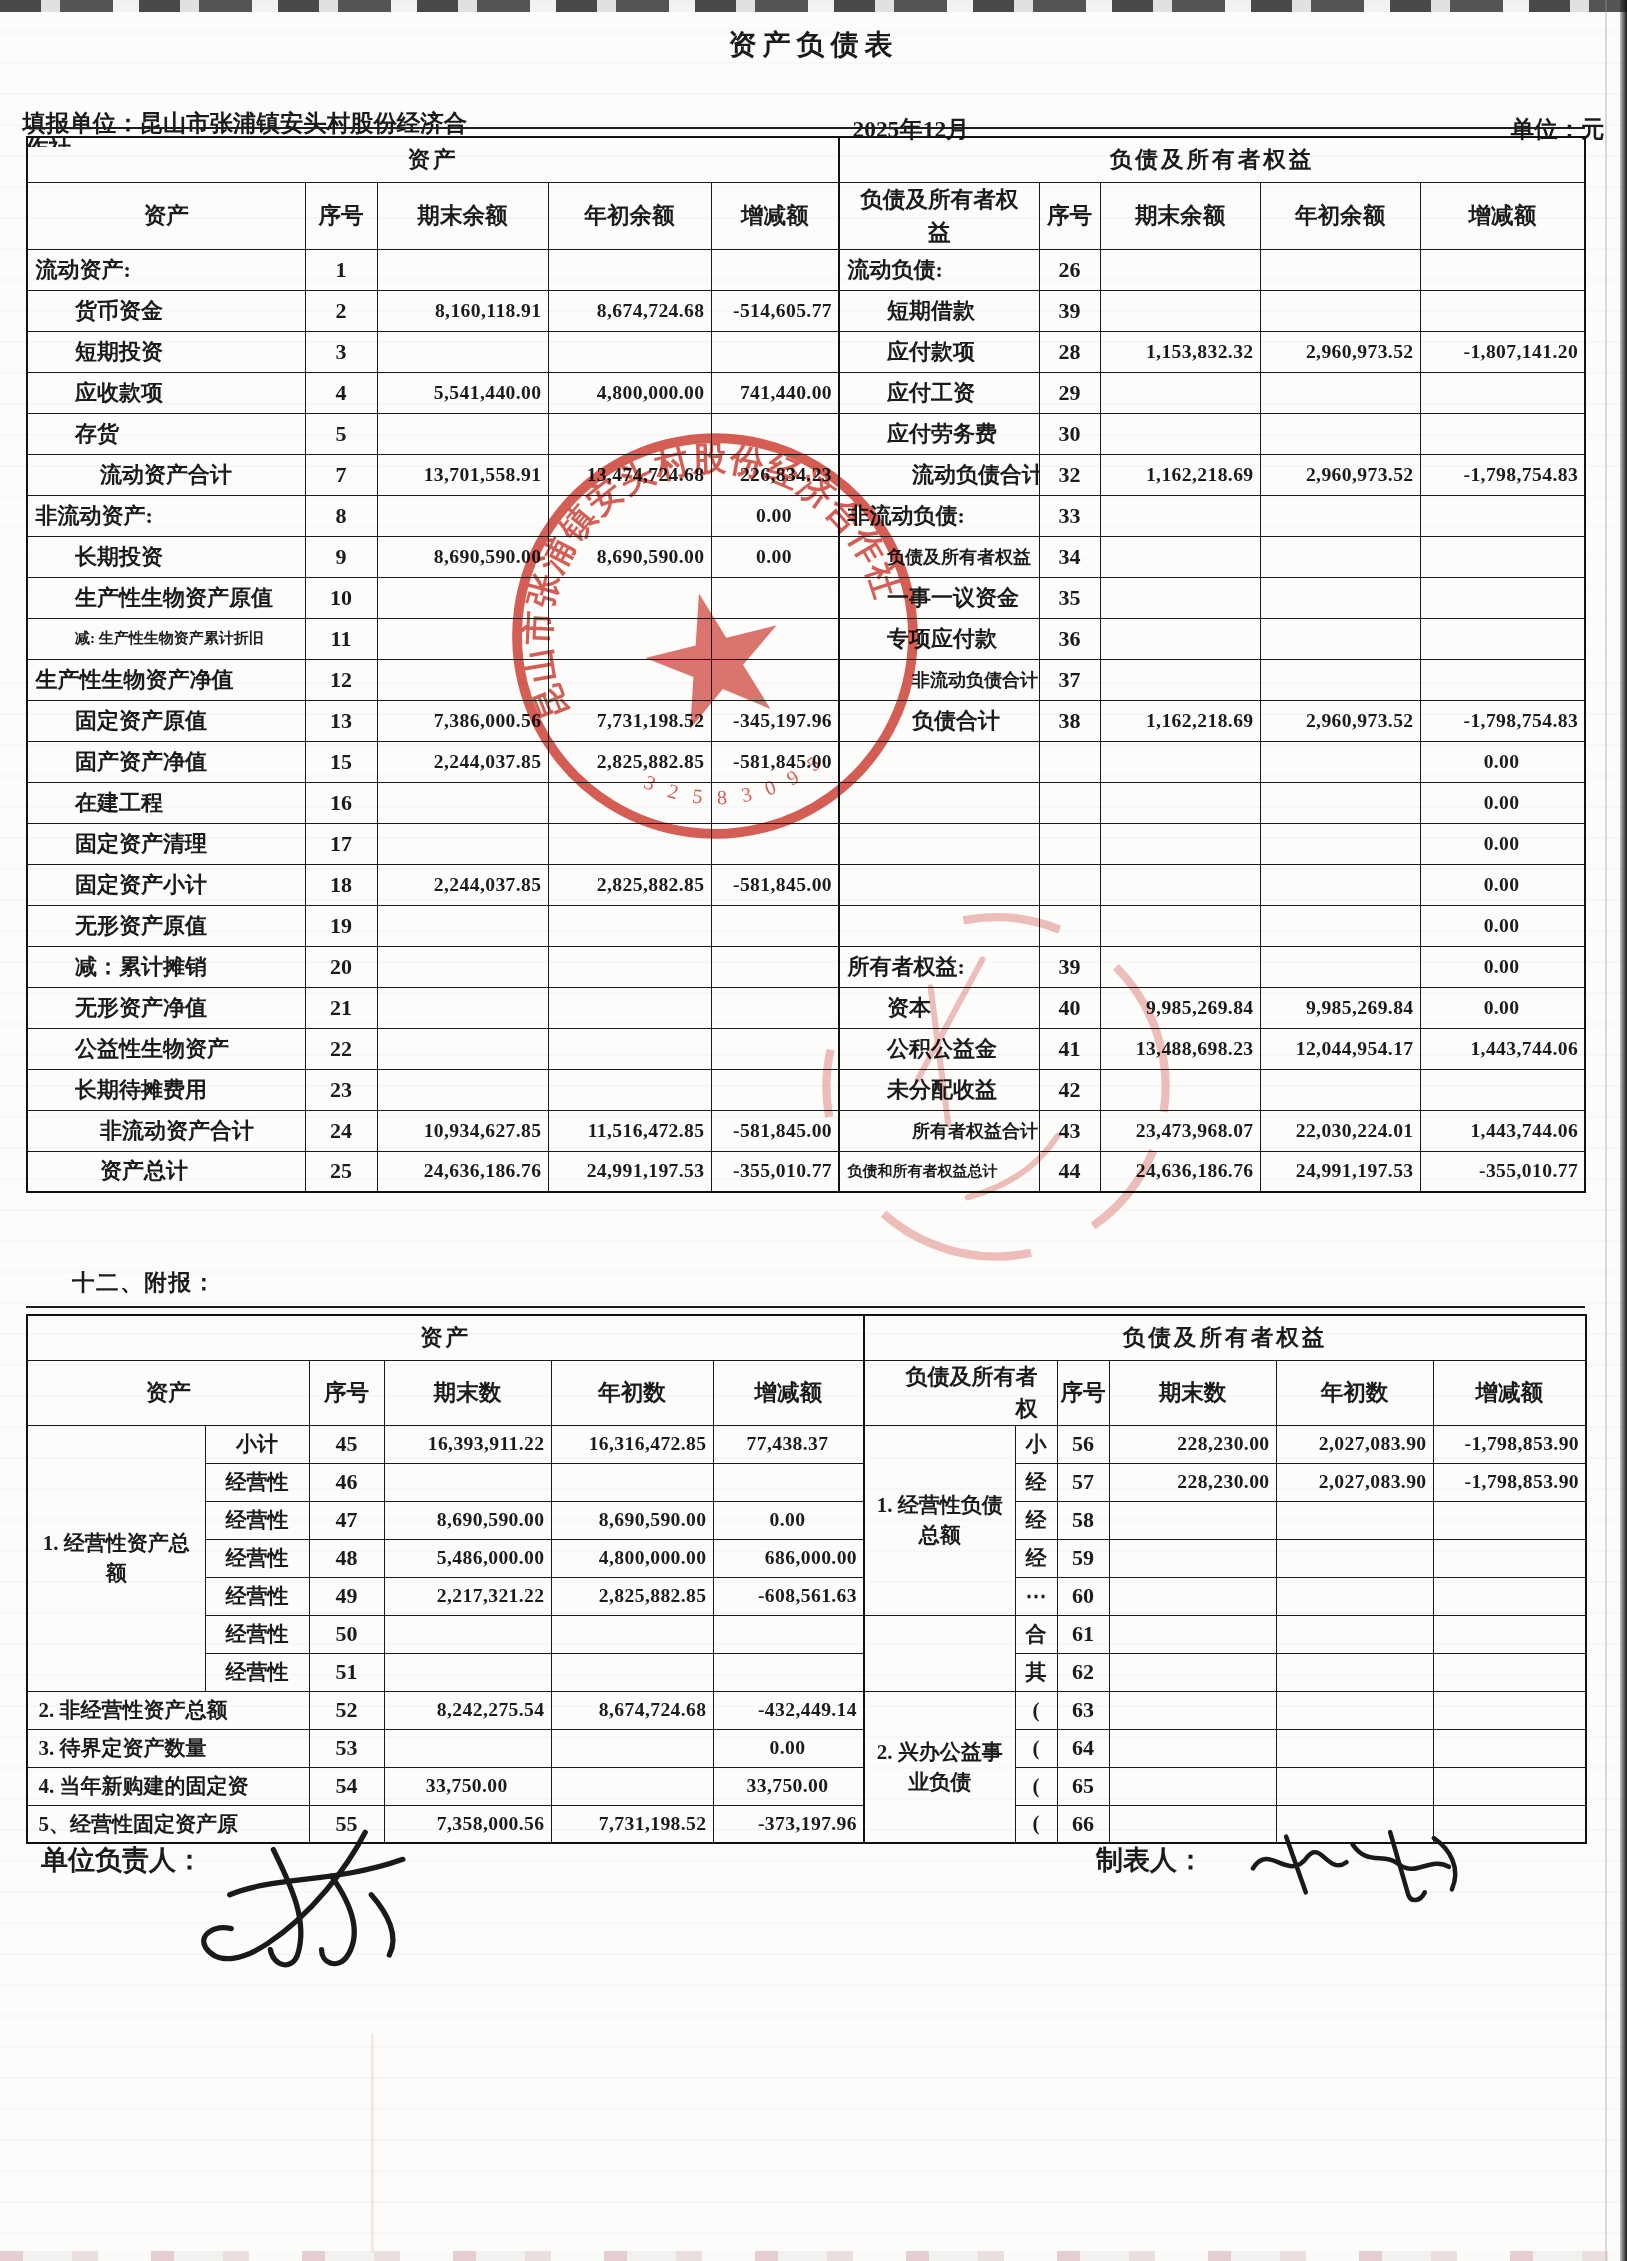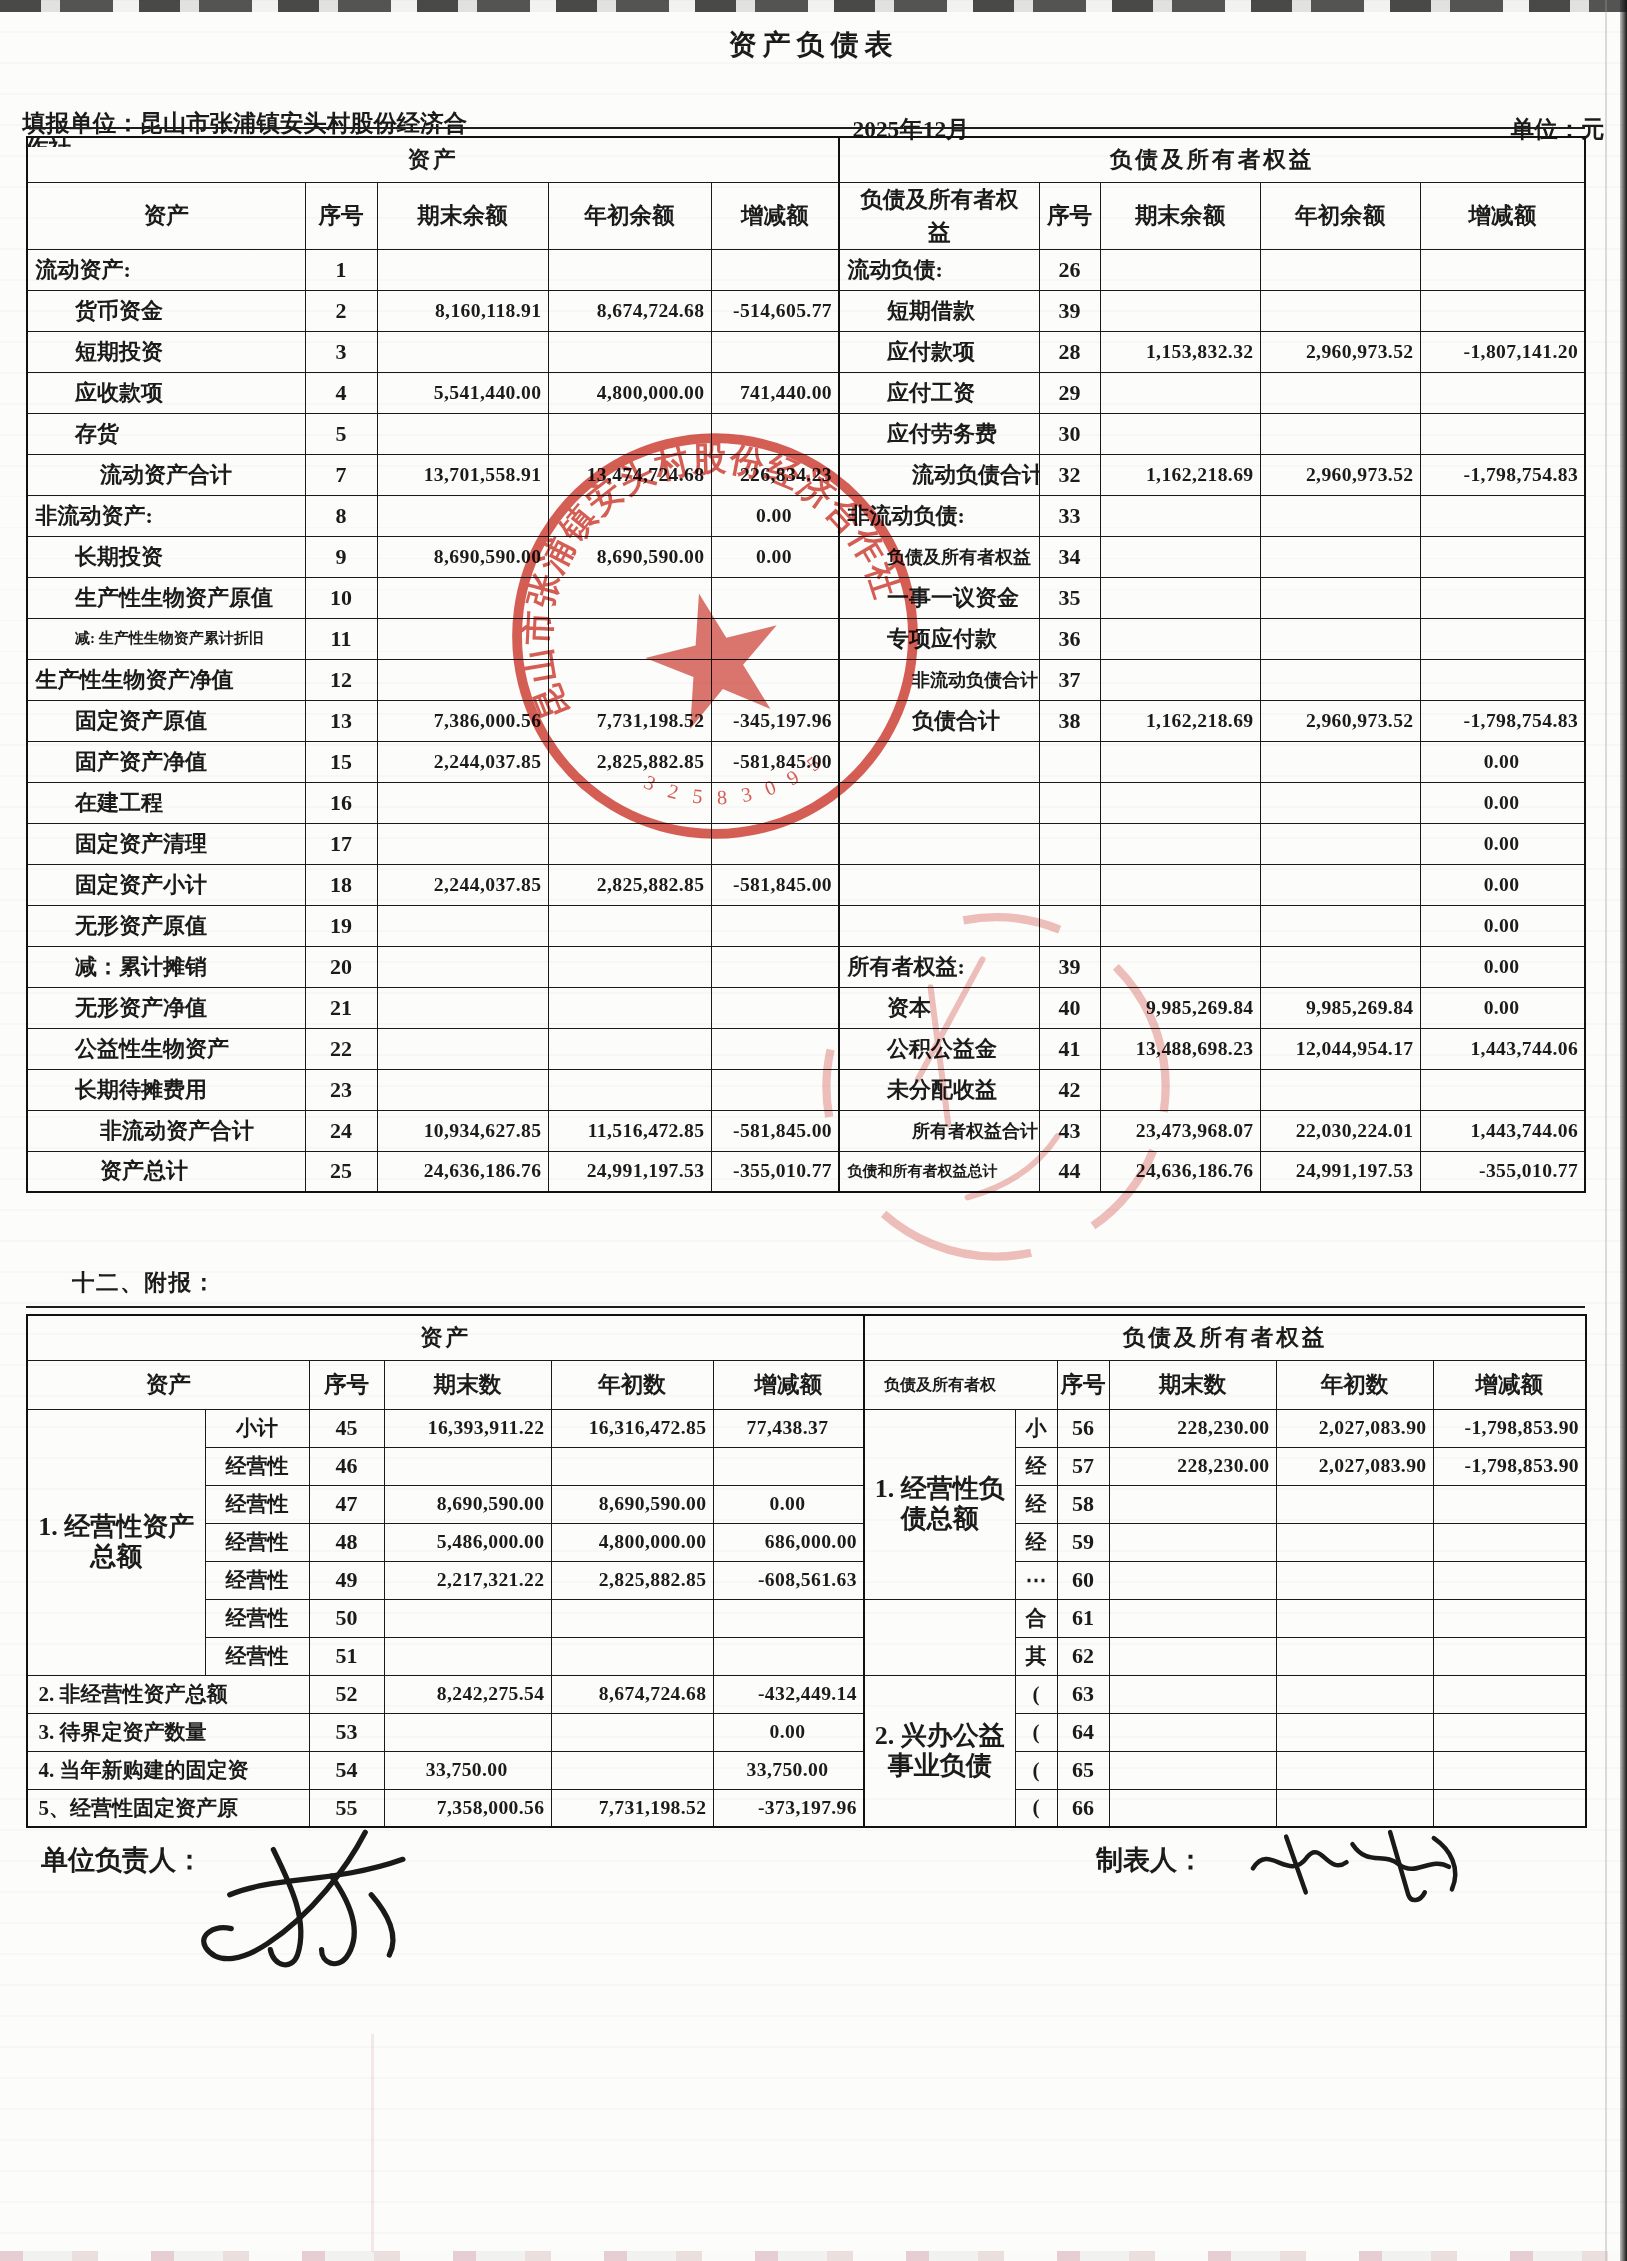--- a/index.html
+++ b/index.html
@@ -27,22 +27,22 @@
   .lbl{font-size:22px;text-align:left;white-space:nowrap;}
   .i0{padding-left:7.5px;}
   .i1{padding-left:47px;}
   .i2{padding-left:72px;}
   .fm{font-size:18px;}
   .fs{font-size:15px;}
   .no{font-size:22px;text-align:center;}
   .val{font-size:19.6px;text-align:right;padding-right:6px;white-space:nowrap;letter-spacing:0.4px;}
   .val.ctr{text-align:center;padding-right:1.5px;}
   .wraplbl{font-size:22.6px;line-height:33px;height:51px;overflow:hidden;padding:0 13.6px;text-align:center;}
-  .wraplbl2{font-size:16px;line-height:32px;height:48px;overflow:hidden;padding:0 19px;text-align:left;}
-  .grp{font-size:26px;text-align:center;padding:0 7.5px;line-height:30px;margin-top:21px;}
+  .wraplbl2{font-size:22px;line-height:32px;height:48px;overflow:hidden;padding:0 19px;text-align:right;}
+  .grp{font-size:21px;text-align:center;padding:0 7.5px;line-height:30px;margin-top:21px;}
   .sub{font-size:21px;text-align:center;white-space:nowrap;}
   .flbl{font-size:21px;text-align:left;padding-left:10.5px;white-space:nowrap;}
   .heading{font-size:22.6px;font-weight:600;letter-spacing:1.5px;}
   .sig-label{font-size:27px;font-weight:600;z-index:3;}
   svg{position:absolute;overflow:visible;}
   .stamp{mix-blend-mode:multiply;opacity:0.82;z-index:5;transform:rotate(-14deg);}
   .stamp2{mix-blend-mode:multiply;opacity:0.32;z-index:5;transform:rotate(22deg);}
   .scan-top{top:0;left:0;width:1627px;height:12px;opacity:.8;z-index:6;
     background:repeating-linear-gradient(90deg,#1c1c1c 0 41px,rgba(28,28,28,0.15) 41px 60px,#2a2a2a 60px 113px,rgba(0,0,0,0.05) 113px 139px);}
   .scan-right{top:0;right:0;width:6.8px;height:2261px;background:linear-gradient(90deg,rgba(20,20,20,.25),#161616);z-index:6;}

